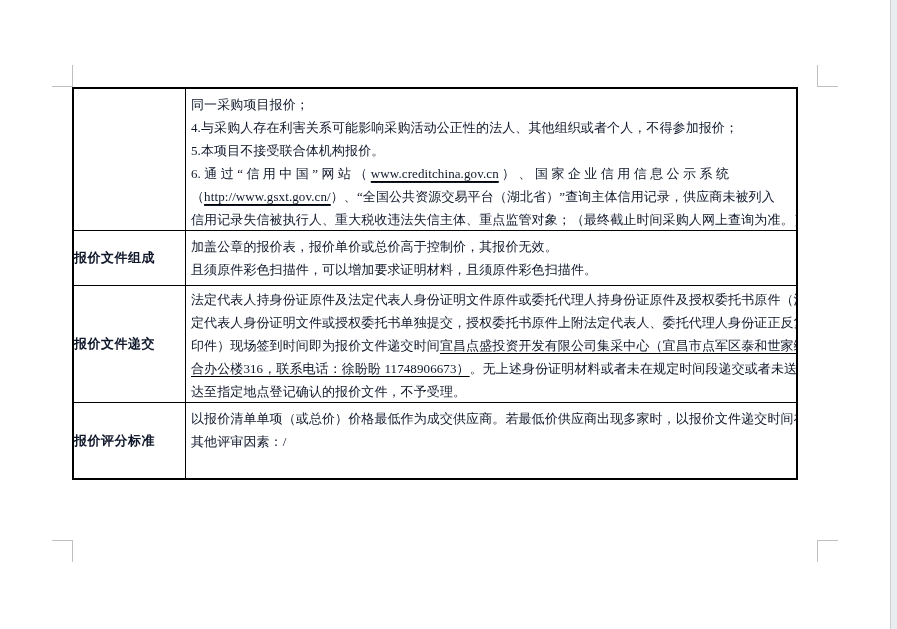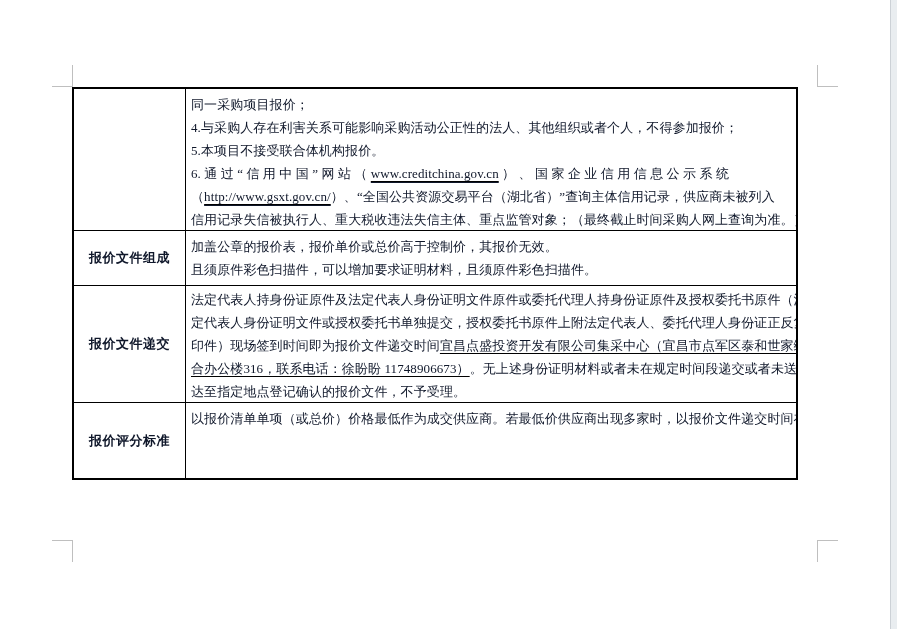--- a/index.html
+++ b/index.html
@@ -17,21 +17,21 @@
   
   .scroll-strip { position:absolute; right:0; top:0; width:6px; height:629px;
     background:#e9edf0; border-left:1px solid #ccd1d6; }
   
   .doc-table { position:absolute; left:72px; top:87px; width:726px;
     border:2px solid #000; box-sizing:border-box; background:#fff; }
   .trow { display:flex; border-bottom:1px solid #000; box-sizing:border-box; }
   .trow:last-child { border-bottom:none; }
   .r0 { height:142px; } .r1 { height:55px; } .r2 { height:117px; } .r3 { height:75px; }
   .label-cell { width:112px; flex:0 0 112px; border-right:1px solid #000;
-    display:flex; align-items:center; justify-content:center; box-sizing:border-box;
+    display:flex; align-items:center; justify-content:flex-start; box-sizing:border-box;
     font-family:"Liberation Sans","DejaVu Sans",sans-serif; font-weight:bold;
     font-size:13px; letter-spacing:0.5px; }
   .content-cell { flex:1 1 auto; padding:4px 4px 0 5px; overflow:hidden; }
   .r2 .content-cell { padding-top:2px; }
   .tline { line-height:23px; font-size:13px; white-space:nowrap; letter-spacing:0.1px; }
   .u { text-decoration-line:underline; text-decoration-style:solid;
        text-decoration-color:#000; text-underline-offset:3px; }
   .wavy { text-decoration-line:underline; text-decoration-style:wavy;
        text-decoration-color:#cc0000; text-decoration-thickness:1px;
        text-underline-offset:4px;text-decoration:underline; }
@@ -77,18 +77,19 @@
           <div class="tline"><span class="u">合办公楼316，联系电话：徐盼盼 11748906673）</span><span>。无上述身份证明材料或者未在规定时间段递交或者未送</span></div>
           <div class="tline"><span>达至指定地点登记确认的报价文件，不予受理。</span></div>
         </div>
       </div>
       <div class="trow r3">
         <div class="label-cell">
           <span>报价评分标准</span>
         </div>
         <div class="content-cell">
           <div class="tline"><span>以报价清单单项（或总价）价格最低作为成交供应商。若最低价供应商出现多家时，以报价文件递交时间在</span></div>
+          <div class="tline"><span>其他评审因素：/</span></div>
         </div>
       </div>
     </div>
 
   <div class="scroll-strip"></div>
 </div>
 
 </body></html>

